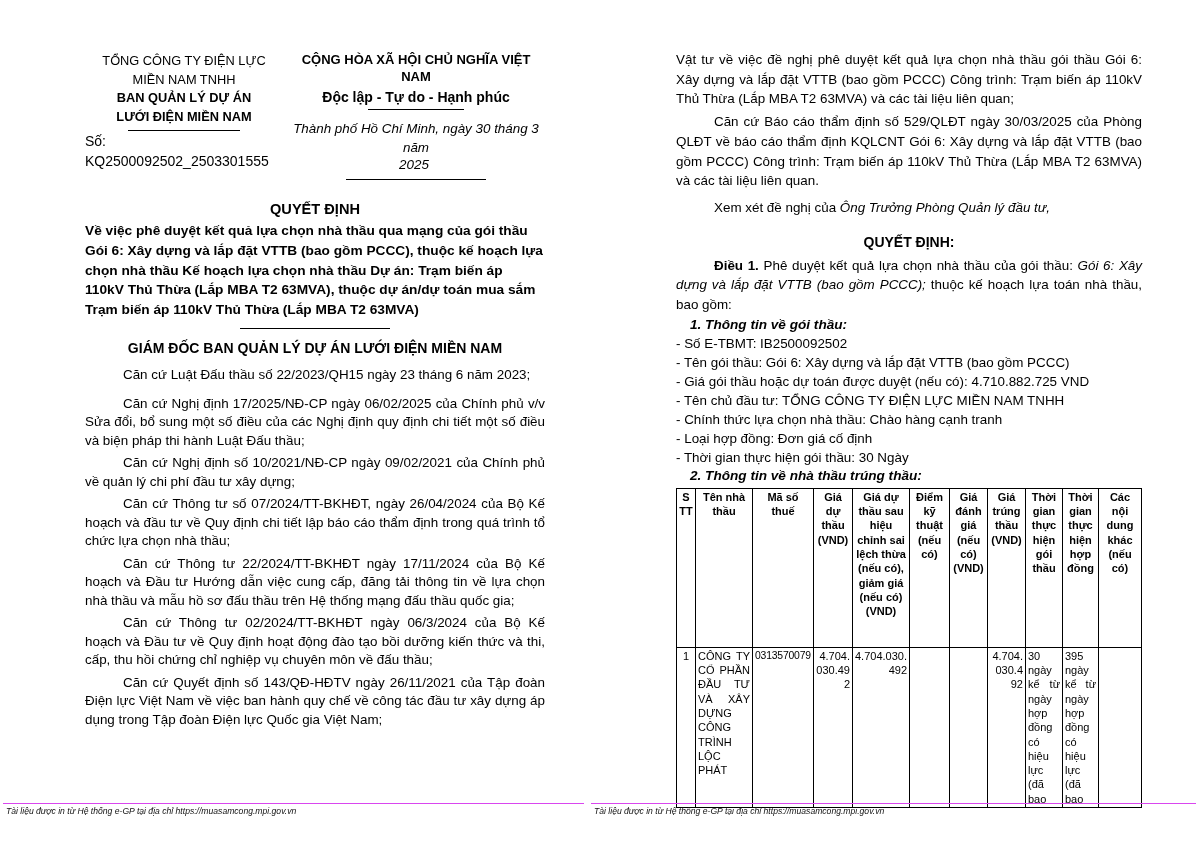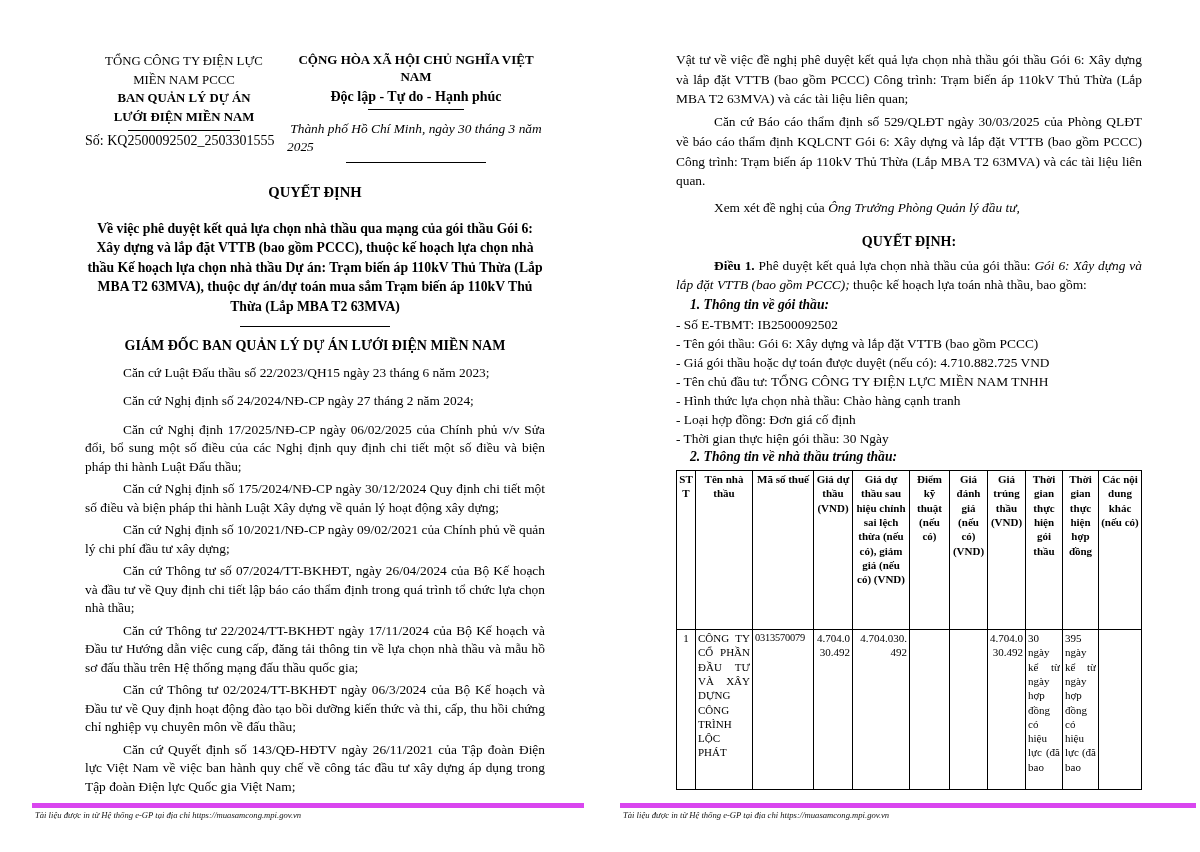--- a/index.html
+++ b/index.html
@@ -1,40 +1,40 @@
 <!DOCTYPE html>
 <html><head>
 <meta charset="utf-8">
 <style>
   html,body{margin:0;padding:0;background:#fff;}
   .canvas{position:relative;width:1200px;height:832px;background:#fff;overflow:hidden;
-          font-family:Liberation Serif, serif;color:#000;}
+          font-family:Liberation Sans, sans-serif;color:#000;}
   .page{position:absolute;top:0;height:852px;background:#fff;}
   #page1{left:0;width:588px;}
   #page2{left:588px;width:612px;}
   .content1{position:absolute;left:85px;top:52px;width:460px;}
   .content2{position:absolute;left:88px;top:50px;width:466px;}
 
   
   .hdr{display:flex;justify-content:space-between;}
   .hdr-left{width:198px;text-align:center;font-size:12.8px;line-height:1.45;}
   .hdr-left .bold{font-weight:bold;}
   .hdr-right{width:258px;text-align:center;}
   .republic{font-weight:bold;font-size:13px;line-height:1.3;}
   .motto{font-weight:bold;font-size:14px;margin-top:3px;}
   .rule{border-top:1.2px solid #000;width:96px;margin:4px auto 0;height:0;}
   .rule-left{border-top:1.2px solid #000;width:112px;margin:4px auto 0;height:0;}
   .date{font-style:italic;font-size:13.4px;margin-top:10px;text-align:center;line-height:1.4;}
-  .date-year{font-style:italic;font-size:13.4px;text-align:left;padding-right:4px;}
+  .date-year{font-style:italic;font-size:13.4px;text-align:center;padding-right:4px;}
   .rule2{border-top:1.2px solid #000;width:140px;margin:7px auto 0;height:0;}
   .doc-no{text-align:left;font-size:14px;margin-top:0;}
 
   
   .title{text-align:center;font-weight:bold;font-size:14.6px;margin-top:21px;}
-  .subject{text-align:center;font-weight:bold;font-size:13.7px;line-height:1.43;margin-top:18px;}
+  .subject{font-weight:bold;font-size:13.7px;line-height:1.43;margin-top:4px;}
   .rule3{border-top:1.2px solid #000;width:150px;margin:9px auto 0;height:0;}
   .authority{text-align:center;font-weight:bold;font-size:14px;margin-top:11px;}
 
   
   .recitals{margin-top:10px;font-size:13.4px;}
   p.rec{text-align:justify;text-indent:38px;line-height:1.38;margin:0 0 4px;}
   p.rec.sp{margin-bottom:10px;}
 
   .para{font-size:13.4px;text-align:justify;line-height:1.47;margin:0 0 3px;}
   .indent{text-indent:38px;}
@@ -55,35 +55,35 @@
   table.results th{font-weight:bold;text-align:center;overflow-wrap:anywhere;height:156px;}
   th.stt-h{word-break:break-all;text-align:left;}
   td .clip{height:157px;overflow:hidden;}
   td.c-stt{text-align:center;}
   td.c-name .clip{text-align:justify;}
   td.c-mst{font-size:10.4px;letter-spacing:-0.2px;white-space:nowrap;}
   td.num .clip{text-align:right;word-break:break-all;}
   td.c-time .clip{text-align:justify;}
 
   
-  .pfooter{position:absolute;top:803px;left:3px;right:4px;border-top:5px solid #d946ef;
-           padding:2px 0 0 3px;font-size:8.6px;font-style:italic;color:#111;line-height:1.3;margin-left:29px;}
+  .pfooter{position:absolute;top:803px;left:3px;right:4px;border-top:1px solid #d946ef;
+           padding:2px 0 0 3px;font-size:8.6px;font-style:italic;color:#111;line-height:1.3;}
 </style>
 </head>
 <body>
 
 <div class="canvas">
 
   <div class="page" id="page1">
     <div class="content1">
 
       <div class="hdr">
         <div class="hdr-left">
           <div>TỔNG CÔNG TY ĐIỆN LỰC</div>
-          <div>MIỀN NAM PCCC</div>
+          <div>MIỀN NAM TNHH</div>
           <div class="bold">BAN QUẢN LÝ DỰ ÁN</div>
           <div class="bold">LƯỚI ĐIỆN MIỀN NAM</div>
           <div class="rule-left"></div>
           <div class="doc-no">Số: KQ2500092502_2503301555</div>
         </div>
         <div class="hdr-right">
           <div class="republic">CỘNG HÒA XÃ HỘI CHỦ NGHĨA VIỆT NAM</div>
           <div class="motto">Độc lập - Tự do - Hạnh phúc</div>
           <div class="rule"></div>
           <div class="date">Thành phố Hồ Chí Minh, ngày 30 tháng 3 năm</div>
@@ -92,23 +92,21 @@
         </div>
       </div>
 
       <div class="title">QUYẾT ĐỊNH</div>
       <div class="subject">Về việc phê duyệt kết quả lựa chọn nhà thầu qua mạng của gói thầu Gói 6: Xây dựng và lắp đặt VTTB (bao gồm PCCC), thuộc kế hoạch lựa chọn nhà thầu Kế hoạch lựa chọn nhà thầu Dự án: Trạm biến áp 110kV Thủ Thừa (Lắp MBA T2 63MVA), thuộc dự án/dự toán mua sắm Trạm biến áp 110kV Thủ Thừa (Lắp MBA T2 63MVA)</div>
       <div class="rule3"></div>
       <div class="authority">GIÁM ĐỐC BAN QUẢN LÝ DỰ ÁN LƯỚI ĐIỆN MIỀN NAM</div>
 
       <div class="recitals">
         <p class="rec sp">Căn cứ Luật Đấu thầu số 22/2023/QH15 ngày 23 tháng 6 năm 2023;</p>
-        <p class="rec sp">Căn cứ Nghị định số 24/2024/NĐ-CP ngày 27 tháng 2 năm 2024;</p>
         <p class="rec">Căn cứ Nghị định 17/2025/NĐ-CP ngày 06/02/2025 của Chính phủ v/v Sửa đổi, bổ sung một số điều của các Nghị định quy định chi tiết một số điều và biện pháp thi hành Luật Đấu thầu;</p>
-        <p class="rec">Căn cứ Nghị định số 175/2024/NĐ-CP ngày 30/12/2024 Quy định chi tiết một số điều và biện pháp thi hành Luật Xây dựng về quản lý hoạt động xây dựng;</p>
         <p class="rec">Căn cứ Nghị định số 10/2021/NĐ-CP ngày 09/02/2021 của Chính phủ về quản lý chi phí đầu tư xây dựng;</p>
         <p class="rec">Căn cứ Thông tư số 07/2024/TT-BKHĐT, ngày 26/04/2024 của Bộ Kế hoạch và đầu tư về Quy định chi tiết lập báo cáo thẩm định trong quá trình tổ chức lựa chọn nhà thầu;</p>
         <p class="rec">Căn cứ Thông tư 22/2024/TT-BKHĐT ngày 17/11/2024 của Bộ Kế hoạch và Đầu tư Hướng dẫn việc cung cấp, đăng tải thông tin về lựa chọn nhà thầu và mẫu hồ sơ đấu thầu trên Hệ thống mạng đấu thầu quốc gia;</p>
         <p class="rec">Căn cứ Thông tư 02/2024/TT-BKHĐT ngày 06/3/2024 của Bộ Kế hoạch và Đầu tư về Quy định hoạt động đào tạo bồi dưỡng kiến thức và thi, cấp, thu hồi chứng chỉ nghiệp vụ chuyên môn về đấu thầu;</p>
         <p class="rec">Căn cứ Quyết định số 143/QĐ-HĐTV ngày 26/11/2021 của Tập đoàn Điện lực Việt Nam về việc ban hành quy chế về công tác đầu tư xây dựng áp dụng trong Tập đoàn Điện lực Quốc gia Việt Nam;</p>
       </div>
     </div>
 
     <div class="pfooter">
       <span>Tài liệu được in từ Hệ thống e-GP tại địa chỉ https://muasamcong.mpi.gov.vn</span>
@@ -131,21 +129,21 @@
         <strong>Điều 1.</strong><span> Phê duyệt kết quả lựa chọn nhà thầu của gói thầu: </span><em>Gói 6: Xây dựng và lắp đặt VTTB (bao gồm PCCC);</em><span> thuộc kế hoạch lựa toán nhà thầu, bao gồm:</span>
       </p>
 
       <div class="sec-head">1. Thông tin về gói thầu:</div>
 
       <div>
         <div class="li">- Số E-TBMT: IB2500092502</div>
         <div class="li">- Tên gói thầu: Gói 6: Xây dựng và lắp đặt VTTB (bao gồm PCCC)</div>
         <div class="li">- Giá gói thầu hoặc dự toán được duyệt (nếu có): 4.710.882.725 VND</div>
         <div class="li">- Tên chủ đầu tư: TỔNG CÔNG TY ĐIỆN LỰC MIỀN NAM TNHH</div>
-        <div class="li">- Hình thức lựa chọn nhà thầu: Chào hàng cạnh tranh</div>
+        <div class="li">- Chính thức lựa chọn nhà thầu: Chào hàng cạnh tranh</div>
         <div class="li">- Loại hợp đồng: Đơn giá cố định</div>
         <div class="li">- Thời gian thực hiện gói thầu: 30 Ngày</div>
       </div>
 
       <div class="sec-head">2. Thông tin về nhà thầu trúng thầu:</div>
 
       <table class="results">
         <colgroup>
           <col style="width:19px">
             <col style="width:57px">

